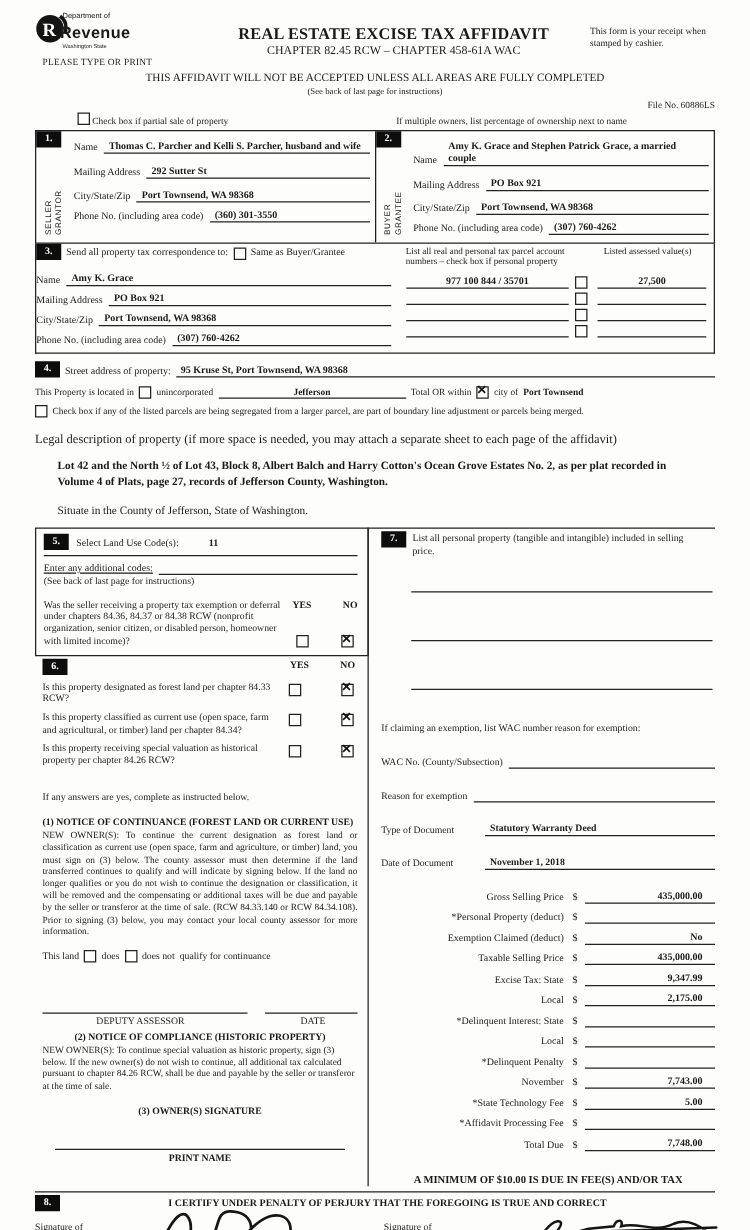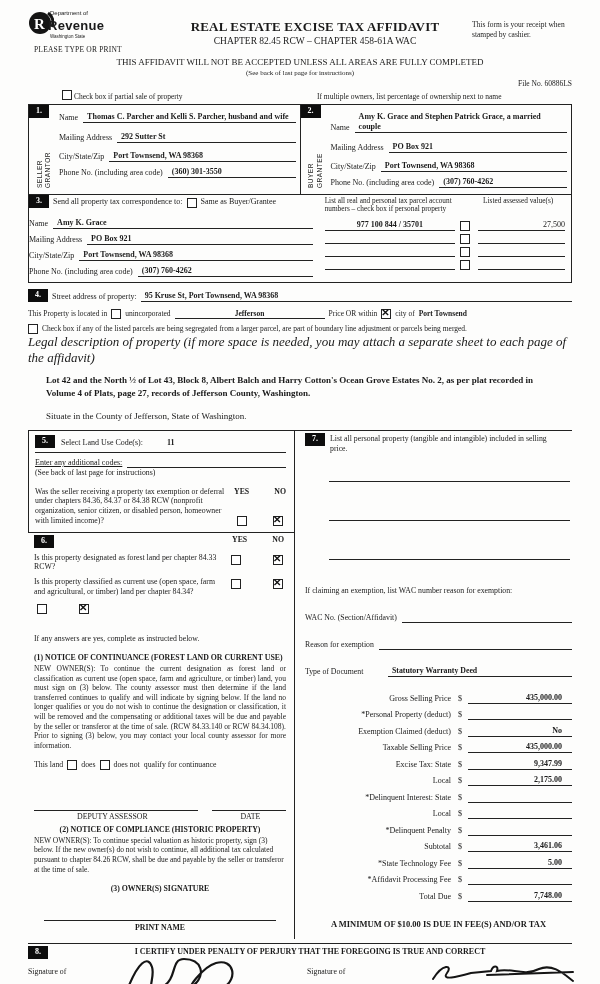--- a/index.html
+++ b/index.html
@@ -50,27 +50,27 @@
   .sec3{display:flex;border:1px solid #222;border-top:none;padding:0 0 5px;}
   .sec3-left{flex:1.18;padding:0 8px 0 0;}
   .s3-hdr{display:flex;align-items:flex-start;gap:4px;}
   .s3-hdrtxt{padding-top:2px;}
   .sec3-right{flex:1;display:flex;flex-direction:column;padding:2px 6px 0 4px;}
   .s3r-heads{display:flex;font-size:7.3px;line-height:1.2;}
   .phdr{flex:1.5;text-align:left;padding-right:6px;}
   .ahdr{flex:1;text-align:center;}
   .prow{display:flex;align-items:flex-end;height:13px;}
   .pline{flex:1.5;border-bottom:1px solid #222;text-align:center;font-weight:bold;margin-right:5px;}
-  .aline{flex:1;border-bottom:1px solid #222;text-align:right;font-weight:normal;margin-left:8px;}
+  .aline{flex:1;border-bottom:1px solid #222;text-align:center;font-weight:bold;margin-left:8px;}
   
   .sec4{margin-top:6px;}
   .s4row{display:flex;align-items:flex-end;gap:4px;}
   .inlineline{border-bottom:1px solid #222;text-align:center;font-weight:bold;padding:0 10px;}
   .s4small{font-size:7.5px;margin-top:5px;display:flex;align-items:center;gap:4px;}
-  .legal-label{font-size:13px;margin-top:0;font-style:italic;}
+  .legal-label{font-size:10px;margin-top:12px;}
   .legal-text{font-size:9px;margin:8px 0 0 18px;width:92%;line-height:1.35;}
   .situate{font-size:9px;margin:12px 0 8px 18px;}
   
   .cols{display:flex;min-height:462px;}
   .left-col{width:266px;flex:none;border-right:1px solid #222;display:flex;flex-direction:column;}
   .right-col{flex:1;border-top:1px solid #222;padding:2px 0 0 10px;display:flex;flex-direction:column;}
   .sec5box{border:1px solid #222;margin-right:-1px;padding:2px 8px 6px 6px;}
   .s5-top{display:flex;align-items:flex-end;gap:6px;border-bottom:1px solid #222;padding:2px 0 4px;}
   .s5-mid{margin-top:4px;font-size:7.8px;}
   .qa{display:flex;margin-top:6px;}
@@ -271,21 +271,21 @@
     <div class="s4row">
       <span class="numbox">4.</span>
       <span>Street address of property:</span>
       <span class="fline" style="flex:1;"><span class="fval">95 Kruse St, Port Townsend, WA  98368</span></span>
     </div>
     <div class="s4small" style="margin-top:7px;">
       <span>This Property is located in</span>
       <span class="cb"></span>
       <span>unincorporated</span>
       <span class="inlineline" style="min-width:130px;"><span>Jefferson</span></span>
-      <span>Price OR  within</span>
+      <span>Total OR  within</span>
       <span class="cb checked"></span>
       <span>city of</span>
       <span class="bold">Port Townsend</span>
     </div>
     <div class="s4small">
       <span class="cb"></span>
       <span>Check box if any of the listed parcels are being segregated from a larger parcel, are part of boundary line adjustment or parcels being merged.</span>
     </div>
     <div class="legal-label">Legal description of property (if more space is needed, you may attach a separate sheet to each page of the affidavit)</div>
     <div class="legal-text bold">Lot 42 and the North ½ of Lot 43, Block 8, Albert Balch and Harry Cotton's Ocean Grove Estates No. 2, as per plat recorded in Volume 4 of Plats, page 27, records of Jefferson County, Washington.</div>
@@ -337,20 +337,21 @@
             </span>
           </div>
         <div class="q2">
             <span class="qtext">Is this property classified as current use (open space, farm and agricultural, or timber) land per chapter 84.34?</span>
           <span class="boxes">
               <span class="cb"></span>
               <span class="cb checked"></span>
             </span>
           </div>
         <div class="q2">
+            <span class="qtext">Is this property receiving special valuation as historical property per chapter 84.26 RCW?</span>
           <span class="boxes">
               <span class="cb"></span>
               <span class="cb checked"></span>
             </span>
           </div>
         <div class="s6note">If any answers are yes, complete as instructed below.</div>
         <div class="notice-title">(1) NOTICE OF CONTINUANCE (FOREST LAND OR CURRENT USE)</div>
         <div class="notice-body">NEW OWNER(S): To continue the current designation as forest land or classification as current use (open space, farm and agriculture, or timber) land, you must sign on (3) below. The county assessor must then determine if the land transferred continues to qualify and will indicate by signing below. If the land no longer qualifies or you do not wish to continue the designation or classification, it will be removed and the compensating or additional taxes will be due and payable by the seller or transferor at the time of sale. (RCW 84.33.140 or RCW 84.34.108). Prior to signing (3) below, you may contact your local county assessor for more information.</div>
         <div class="thisland">
           <span>This land</span>
@@ -379,31 +380,35 @@
     <div class="right-col">
       <div class="s7-hdr">
         <span class="numbox">7.</span>
         <span class="s7-txt" style="max-width:230px;">List all personal property (tangible and intangible) included in selling price.</span>
       </div>
       <div class="blank-line"></div>
       <div class="blank-line" style="margin-top:24px;"></div>
       <div class="blank-line" style="margin-top:24px;"></div>
       <div class="s7-exempt">If claiming an exemption, list WAC number reason for exemption:</div>
       <div class="s7-frow">
-          <span class="flabel">WAC No. (Section/Affidavit)</span>
+          <span class="flabel">WAC No. (County/Subsection)</span>
         <span class="fline"></span>
         </div>
       <div class="s7-frow">
           <span class="flabel">Reason for exemption</span>
         <span class="fline"></span>
         </div>
       <div class="s7-frow">
           <span class="flabel" style="width:78px;">Type of Document</span>
         <span class="fline"><span class="fval">Statutory Warranty Deed</span></span>
         </div>
+      <div class="s7-frow">
+          <span class="flabel" style="width:78px;">Date of Document</span>
+        <span class="fline"><span class="fval">November 1, 2018</span></span>
+        </div>
 
       <div class="money">
         <div class="mrow">
             <span class="mlabel">Gross Selling Price</span>
             <span class="mdollar">$</span>
             <span class="mline"><span>435,000.00</span></span>
           </div>
         <div class="mrow">
             <span class="mlabel">*Personal Property (deduct)</span>
             <span class="mdollar">$</span>
@@ -438,23 +443,23 @@
             <span class="mlabel">Local</span>
             <span class="mdollar">$</span>
             <span class="mline"><span></span></span>
           </div>
         <div class="mrow">
             <span class="mlabel">*Delinquent Penalty</span>
             <span class="mdollar">$</span>
             <span class="mline"><span></span></span>
           </div>
         <div class="mrow">
-            <span class="mlabel">Subtotal</span>
-            <span class="mdollar">$</span>
-            <span class="mline"><span>3,461.06</span></span>
+            <span class="mlabel">November</span>
+            <span class="mdollar">$</span>
+            <span class="mline"><span>7,743.00</span></span>
           </div>
         <div class="mrow">
             <span class="mlabel">*State Technology Fee</span>
             <span class="mdollar">$</span>
             <span class="mline"><span>5.00</span></span>
           </div>
         <div class="mrow">
             <span class="mlabel">*Affidavit Processing Fee</span>
             <span class="mdollar">$</span>
             <span class="mline"><span></span></span>

